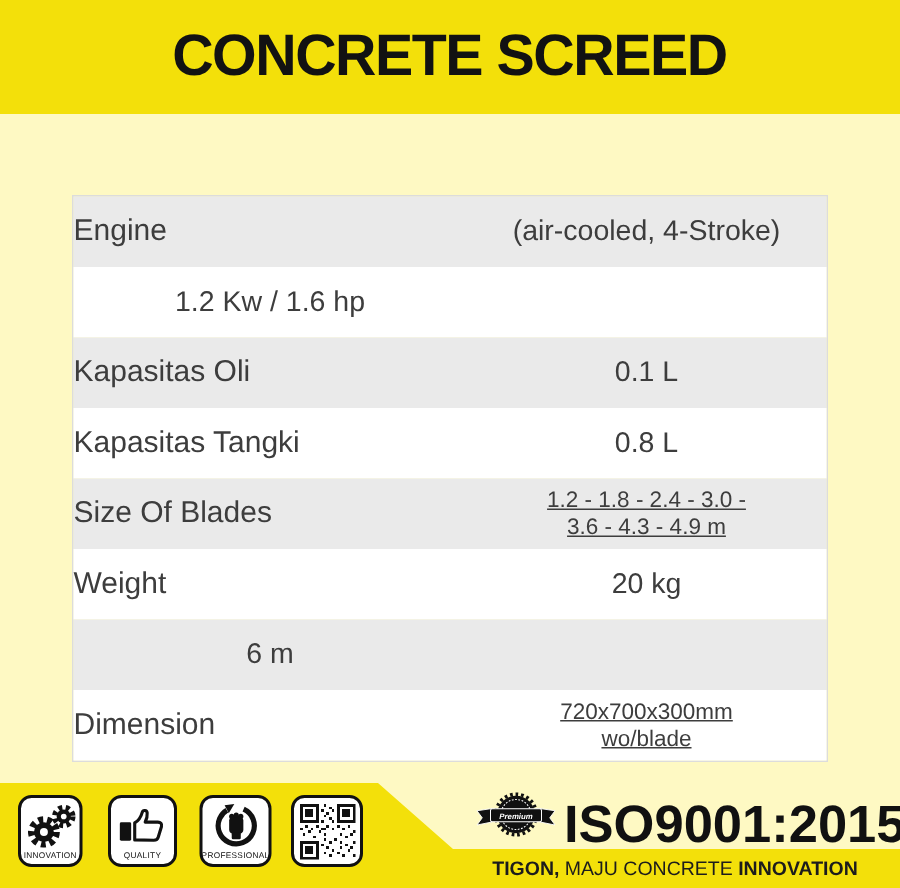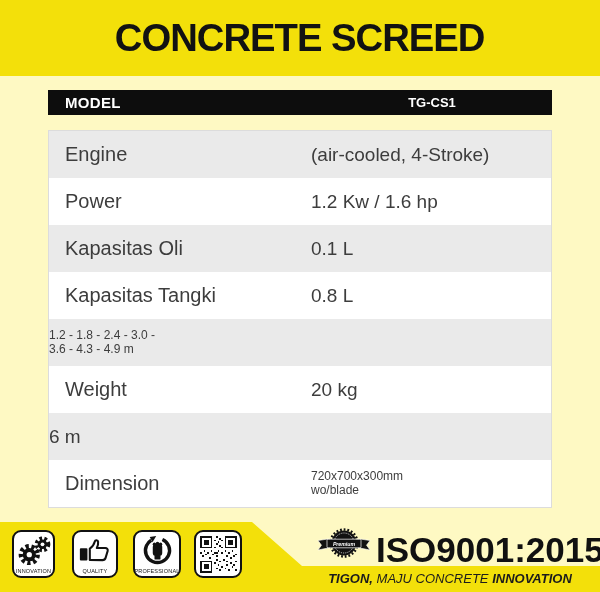--- a/index.html
+++ b/index.html
@@ -15,74 +15,70 @@
   
   .model-bar{position:absolute;left:48px;top:90px;width:504px;height:25px;background:#0d0d0d;
              display:grid;grid-template-columns:1fr 240px;align-items:center;}
   .model-bar .lbl{color:#fff;font-weight:bold;font-size:15px;padding-left:17px;letter-spacing:.3px;}
   .model-bar .val{color:#fff;font-weight:bold;font-size:13px;text-align:center;}
 
   
   .spec{position:absolute;left:48px;top:130px;width:504px;border:1px solid #dcdcdc;box-sizing:border-box;}
   .row{display:grid;grid-template-columns:1fr 240px;align-items:center;height:47px;background:#fff;}
   .row.alt{background:#eaeaea;}
-  .row .lbl{font-size:20px;padding-left:16px;color:#3d3d3d;}
-  .row .val{font-size:19px;text-align:left;color:#3d3d3d;white-space:pre-line;}
-  .row .val.small{font-size:12px;line-height:1.15;}
+  .row .lbl{font-size:20px;color:#3d3d3d;}
+  .row .val{font-size:19px;text-align:center;color:#3d3d3d;white-space:pre-line;}
+  .row .val.small{font-size:15px;line-height:1.15;text-decoration:underline;}
 
   
   .footer-yellow{position:absolute;left:0;top:522px;width:600px;height:70px;background:#f3e00a;
                  clip-path:polygon(0 0,252px 0,302px 44px,600px 44px,600px 70px,0 70px);}
   .badges{position:absolute;left:0;top:530px;width:260px;height:48px;}
   .badge{position:absolute;top:0;height:48px;background:#fff;border:2.5px solid #111;
          border-radius:9px;box-sizing:border-box;display:flex;flex-direction:column;
          align-items:center;justify-content:flex-end;overflow:hidden;}
   .badge .art{flex:1;display:flex;align-items:center;justify-content:center;width:100%;}
   .badge .cap{font-size:5.5px;color:#111;letter-spacing:.2px;padding-bottom:2px;white-space:nowrap;}
   .badge.qr{padding:3px;}
 
   .seal{position:absolute;left:316px;top:527px;width:56px;height:36px;}
   .iso-text{position:absolute;left:376px;top:530px;font-size:35px;font-weight:bold;color:#111;
             letter-spacing:0;}
   .tagline{position:absolute;left:300px;top:565px;width:300px;height:27px;display:flex;
-           align-items:center;justify-content:center;font-size:13px;color:#1c1c1c;white-space:pre;font-style:italic;}
+           align-items:center;justify-content:center;font-size:13px;color:#1c1c1c;white-space:pre;}
   .tagline .b{font-weight:bold;}
 </style>
 </head>
 <body>
 
 <div class="canvas">
 
   <div class="banner">
     <h1>CONCRETE SCREED</h1>
   </div>
 
-  <div class="model-bar">
-    <span class="lbl">MODEL</span>
-    <span class="val">TG-CS1</span>
-  </div>
 
   <div class="spec">
     <div class="row alt">
       <span class="lbl">Engine</span>
       <span class="val">(air-cooled, 4-Stroke)</span>
     </div>
     <div class="row">
-      <span class="lbl">Power</span>
       <span class="val">1.2 Kw / 1.6 hp</span>
     </div>
     <div class="row alt">
       <span class="lbl">Kapasitas Oli</span>
       <span class="val">0.1 L</span>
     </div>
     <div class="row">
       <span class="lbl">Kapasitas Tangki</span>
       <span class="val">0.8 L</span>
     </div>
     <div class="row alt">
+      <span class="lbl">Size Of Blades</span>
       <span class="val small">1.2 - 1.8 - 2.4 - 3.0 -
 3.6 - 4.3 - 4.9 m</span>
     </div>
     <div class="row">
       <span class="lbl">Weight</span>
       <span class="val">20 kg</span>
     </div>
     <div class="row alt">
       <span class="val">6 m</span>
     </div>

